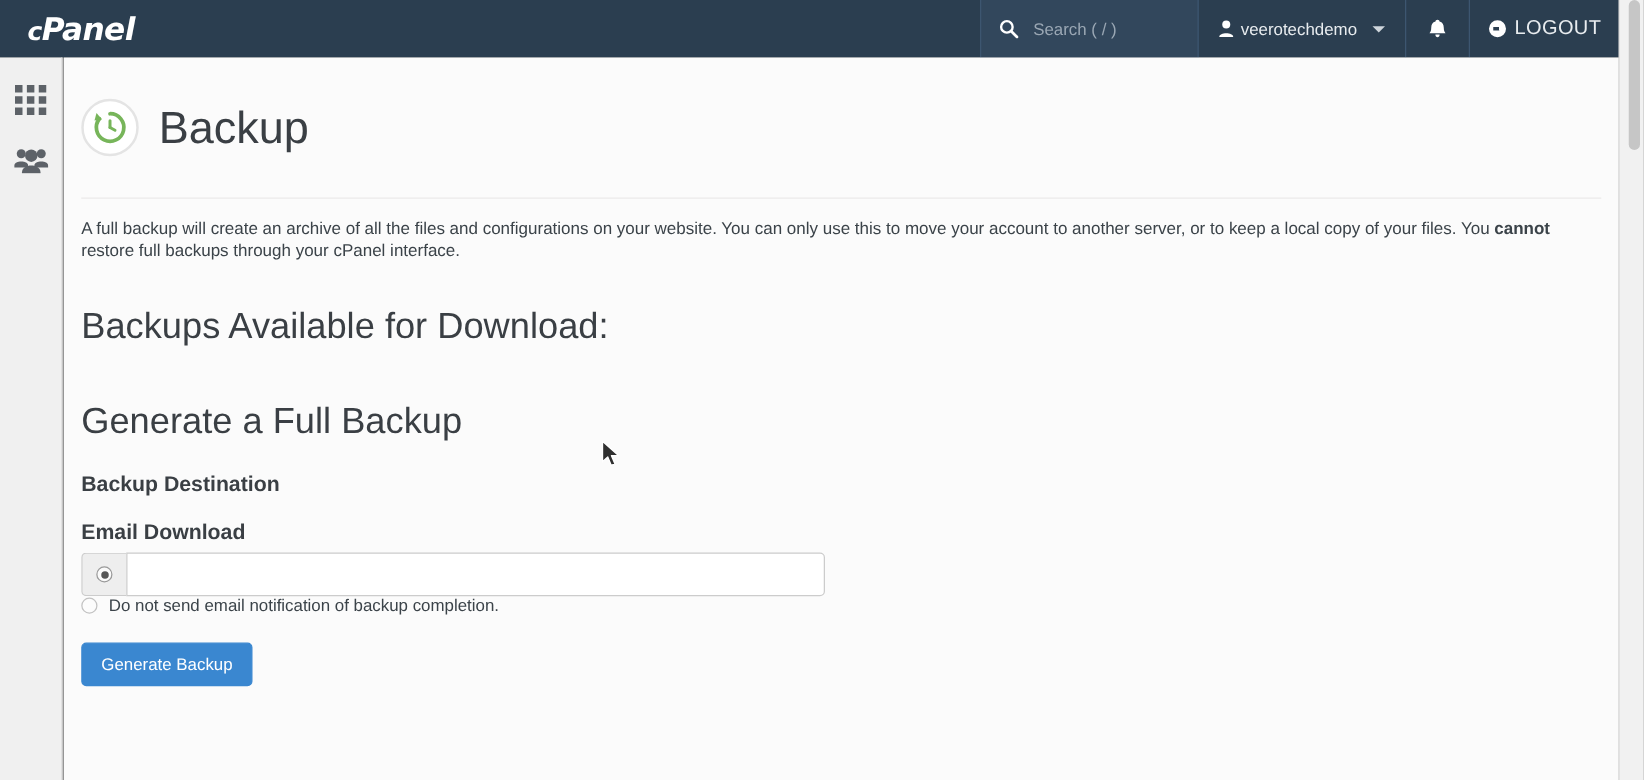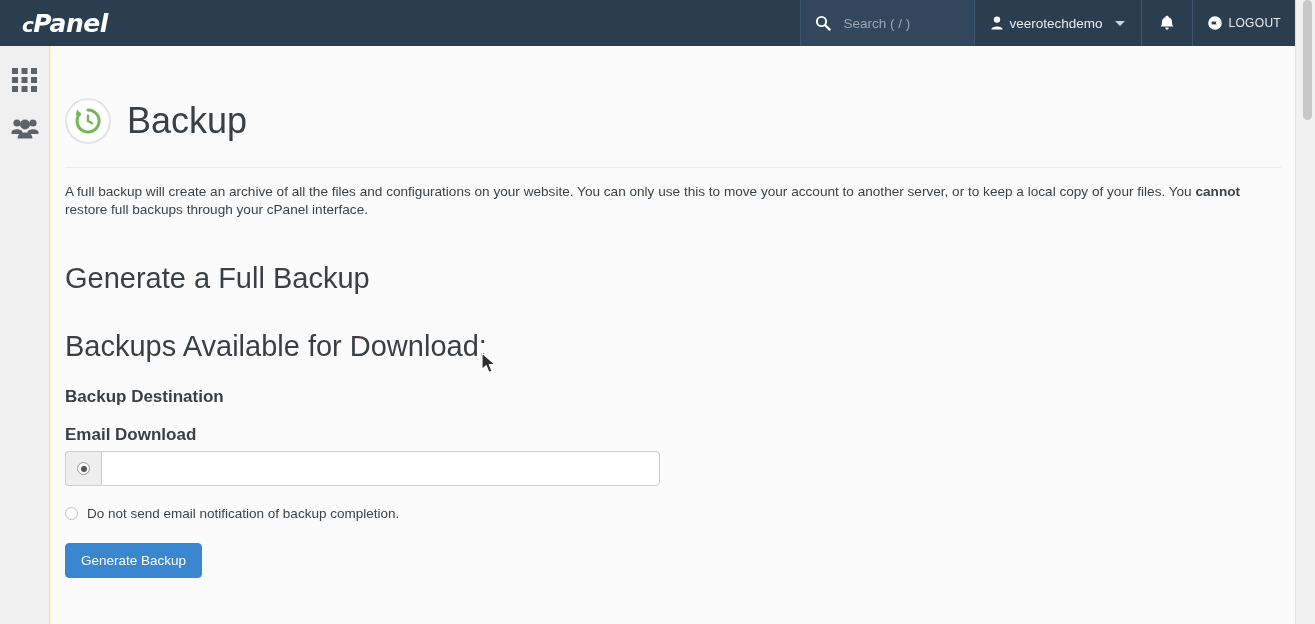--- a/index.html
+++ b/index.html
@@ -4,21 +4,21 @@
 <style>
   * { box-sizing: border-box; }
   html, body {
     margin: 0; padding: 0;
     width: 1315px; height: 624px;
     overflow: hidden;
     background: #ffffff;
     font-family: "Liberation Sans", sans-serif;
   }
 
-  #app { position: relative; width: 1315px; height: 624px; background:#fef9c3; }
+  #app { position: relative; width: 1315px; height: 624px; background:#737373; }
 
   
   .topbar {
     position: absolute; top:0; left:0;
     width: 1295px; height: 46px;
     background: #2b3e50;
     display: flex; align-items: stretch;
   }
   .brand {
     width: 150px; display:flex; align-items:center; padding-left: 22px;
@@ -58,21 +58,21 @@
   }
   .bell-wrap {
     display:flex; align-items:center; padding: 0 18px;
     border-right: 1px solid #3d5670; cursor: pointer;
   }
   .bell-icon { width:14px; height:16px; }
   .logout-wrap {
     display:flex; align-items:center; padding: 0 14px 0 14px; cursor:pointer;
   }
   .logout-icon { width:16px; height:16px; margin-right:6px; flex:none; }
-  .logout-text { color:#e8ecef; font-size:12px; letter-spacing:0.3px; }
+  .logout-text { color:#e8ecef; font-size:16px; letter-spacing:0.3px; }
 
   
   .sidebar {
     position:absolute; top:46px; left:0;
     width: 50px; height: 578px;
     background: #f0f0f0;
     border-right: 1px solid #dcdcdc;
     padding-top: 10px;
   }
   .side-item {
@@ -86,23 +86,22 @@
   
   .content {
     position:absolute; top:46px; left:51px;
     width: 1244px; height: 578px;
     background: #fbfbfb;
     padding: 0 14px 0 14px;
     overflow: hidden;
   }
   .page-header {
     display:flex; align-items:center;
-    padding-top: 14px; padding-bottom: 4px;
+    padding-top: 14px; padding-bottom: 14px;
     border-bottom: 1px solid #eceaea;
-    margin-top: 19px;
   }
   .page-icon-ring {
     width: 46px; height: 46px; border-radius: 50%;
     border: 2px solid #e4e4e4;
     display:flex; align-items:center; justify-content:center;
     margin-right: 16px; flex:none; background:#fff;
   }
   .page-title {
     font-size: 36px; color: #3a3f44; font-weight: normal;
     line-height: 1;
@@ -165,21 +164,21 @@
   }
   .email-input {
     flex:1; border: 1px solid #ccc; border-radius: 0 4px 4px 0;
     background:#fff; font-size: 13.5px; color:#333;
     padding: 0 10px; outline: none;
     font-family: "Liberation Sans", sans-serif;
   }
 
   .radio-row {
     display:flex; align-items:center;
-    margin-top: 20px; cursor: pointer;
+    cursor: pointer;
   }
   .radio-off {
     width: 13px; height: 13px; border-radius:50%;
     border: 1px solid #c2c2c2; background:#fcfcfc;
     margin-right: 9px; flex:none;
   }
   .radio-text { font-size: 13.5px; color: #3b4349; }
 
   .btn-primary {
     margin-top: 22px;
@@ -307,23 +306,23 @@
           <path d="M4.2 3.4 L8.6 8.6 L2.6 9.4 Z" fill="#77b55a"></path>
           <line x1="15" y1="15" x2="15" y2="9.6" stroke="#77b55a" stroke-width="2.4" stroke-linecap="round"></line>
           <line x1="15" y1="15" x2="19" y2="17.2" stroke="#77b55a" stroke-width="2.4" stroke-linecap="round"></line>
         </svg>
       </span>
       <h1 class="page-title">Backup</h1>
     </div>
 
     <p class="intro"><span>A full backup will create an archive of all the files and configurations on your website. You can only use this to move your account to another server, or to keep a local copy of your files. You </span><b>cannot</b><span> restore full backups through your cPanel interface.</span></p>
 
+    <h2 class="h2-section">Backups Available for Download:</h2>
+
     <h2 class="h2-section h2-gen">Generate a Full Backup</h2>
-
-    <h2 class="h2-section">Backups Available for Download:</h2>
 
     <div class="form-area">
 
       <div class="field-label">Backup Destination</div>
 
       <div class="field-label email-label">Email Download</div>
       <div class="input-group">
         <div class="input-addon">
           <span class="radio-on"></span>
         </div>

